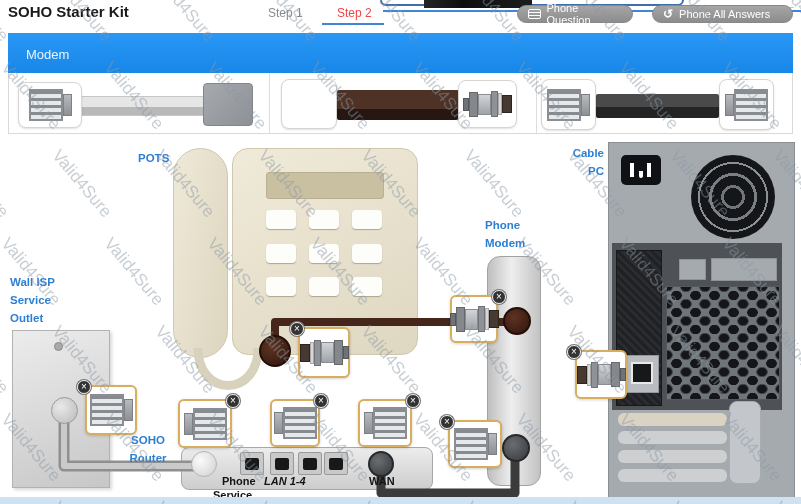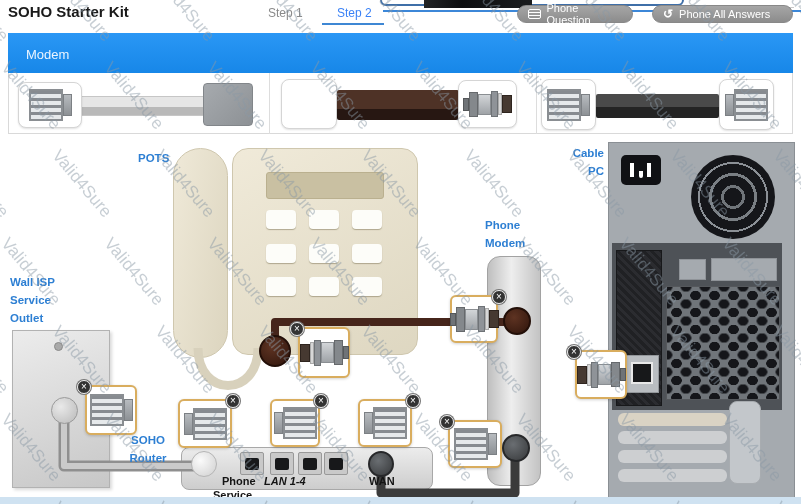--- a/index.html
+++ b/index.html
@@ -4,21 +4,21 @@
 <style>
   * { margin:0; padding:0; box-sizing:border-box; }
   html,body { background:#fff; }
   body { font-family:"Liberation Sans", sans-serif; }
   #stage { position:relative; width:801px; height:504px; background:#fff; overflow:hidden; }
 
   
   .title { position:absolute; left:8px; top:3px; font-size:15px; font-weight:bold; color:#1a1a1a; z-index:3; }
   .step { position:absolute; top:6px; font-size:12px; z-index:3; cursor:pointer; }
   .step1 { left:268px; color:#8a8a8a; }
-  .step2 { left:337px; color:#3b82f6; }
+  .step2 { left:337px; color:#ef4444; }
   .step2-underline { position:absolute; left:322px; top:23px; width:62px; height:2px; background:#3e87d4; z-index:3; }
   .popup-edge { position:absolute; left:380px; top:-24px; width:304px; height:30px; background:#fff; border:2px solid #3f6fa8; border-radius:6px; z-index:2; }
   .popup-img { position:absolute; left:424px; top:-10px; width:108px; height:18px; background:linear-gradient(90deg,#232527,#0d0e10 35%,#1b1d1f); z-index:3; }
   .gray-edge { position:absolute; left:684px; top:7px; width:110px; height:1px; background:#c9c9c9; z-index:2; }
   .blue-line { position:absolute; left:383px; top:10px; width:418px; height:2px; background:#3c87d8; z-index:1; }
   .topbtn { position:absolute; top:5px; height:18px; border-radius:9px; background:linear-gradient(#a6a6a6,#8c8c8c); border:1px solid #888;
             color:#fff; font-size:11px; display:flex; align-items:center; gap:6px; padding:0 10px; z-index:4; cursor:pointer; }
   .btn-show { left:517px; width:116px; }
   .btn-reset { left:652px; width:141px; }
   .list-ic { width:13px; height:10px; border:1px solid #fff; border-radius:2px;

